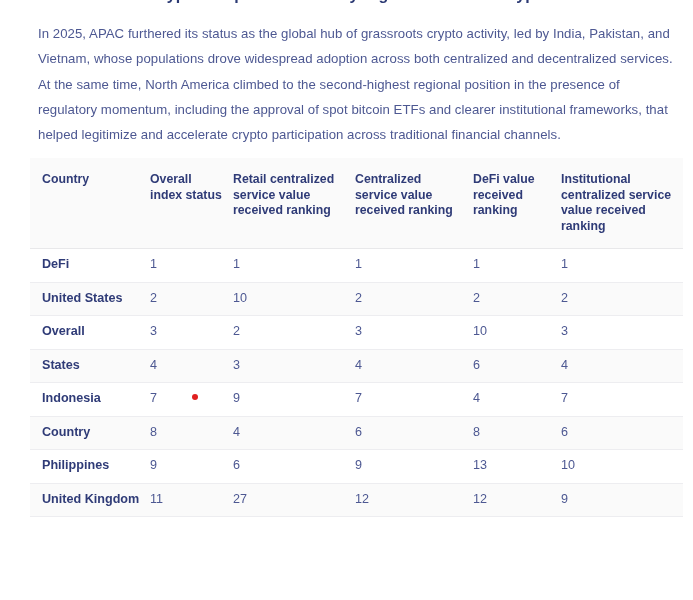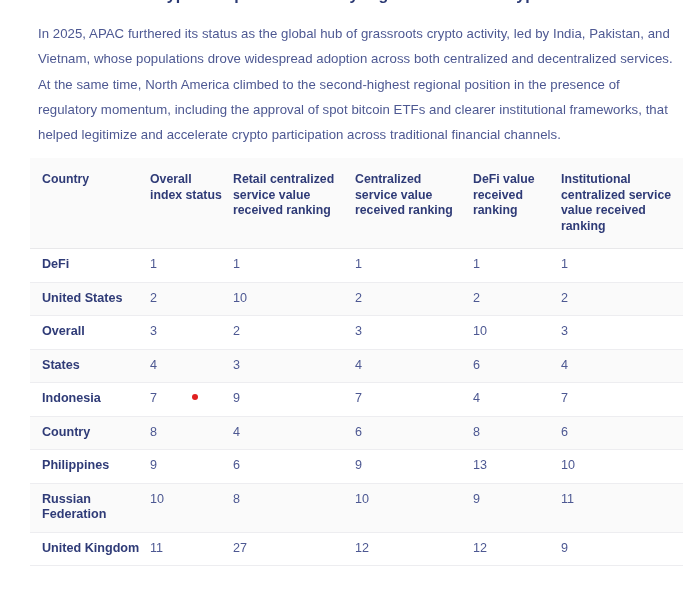--- a/index.html
+++ b/index.html
@@ -186,28 +186,20 @@
         </tr>
         <tr>
           <td>Philippines</td>
           <td>9</td>
           <td>6</td>
           <td>9</td>
           <td>13</td>
           <td>10</td>
         </tr>
         <tr>
-          <td>Russian Federation</td>
-          <td>10</td>
-          <td>8</td>
-          <td>10</td>
-          <td>9</td>
-          <td>11</td>
-        </tr>
-        <tr>
           <td>United Kingdom</td>
           <td>11</td>
           <td>27</td>
           <td>12</td>
           <td>12</td>
           <td>9</td>
         </tr>
       </tbody>
   </table>
 </div>

